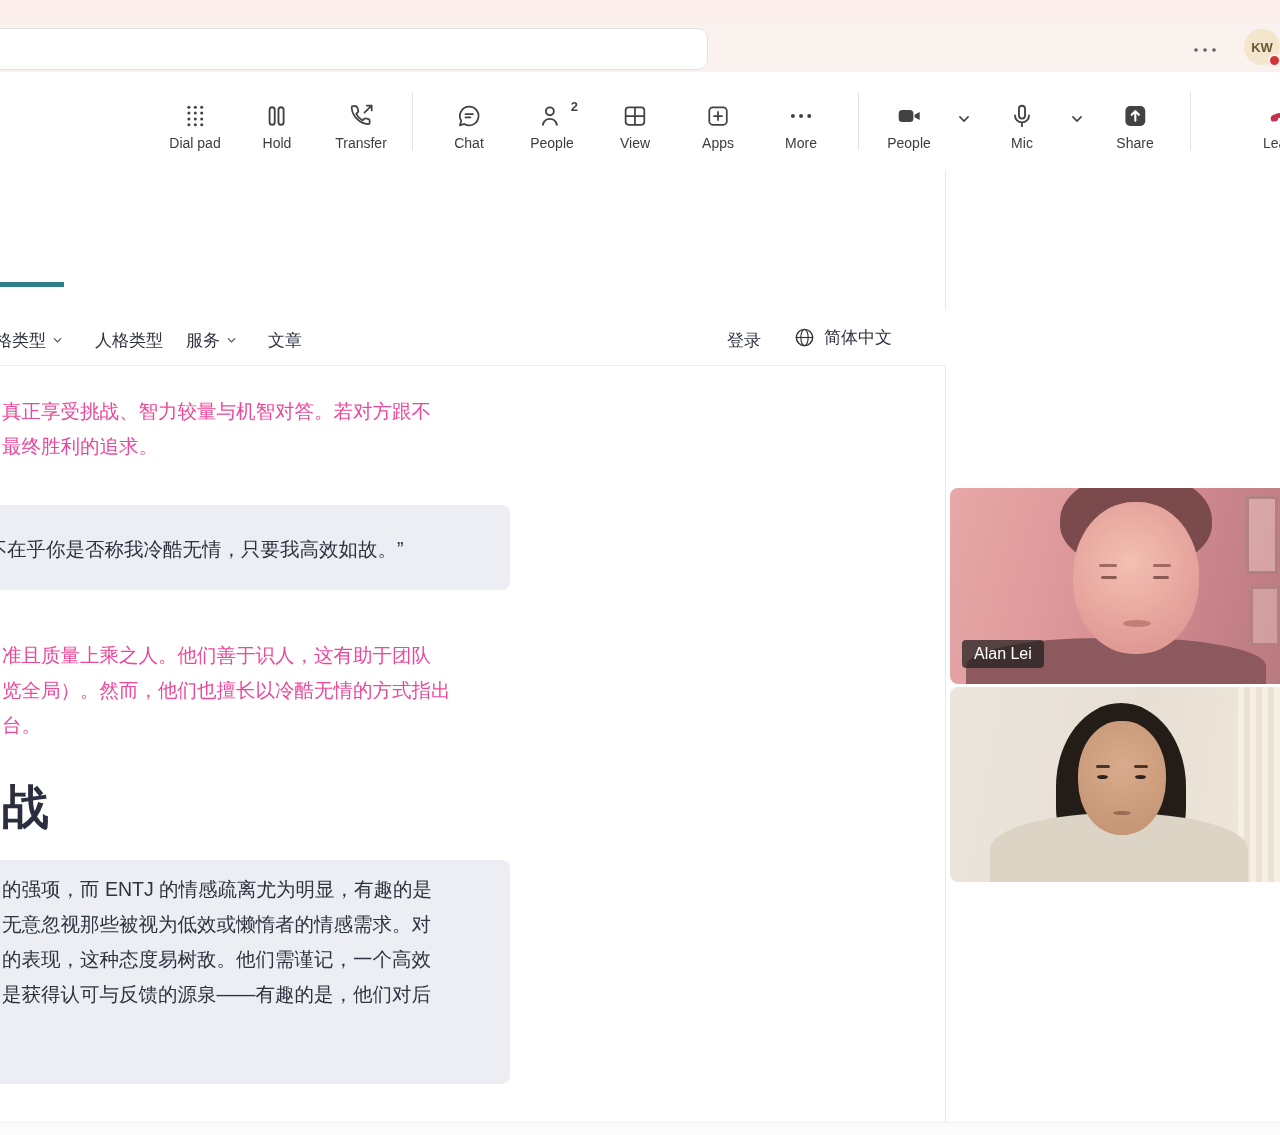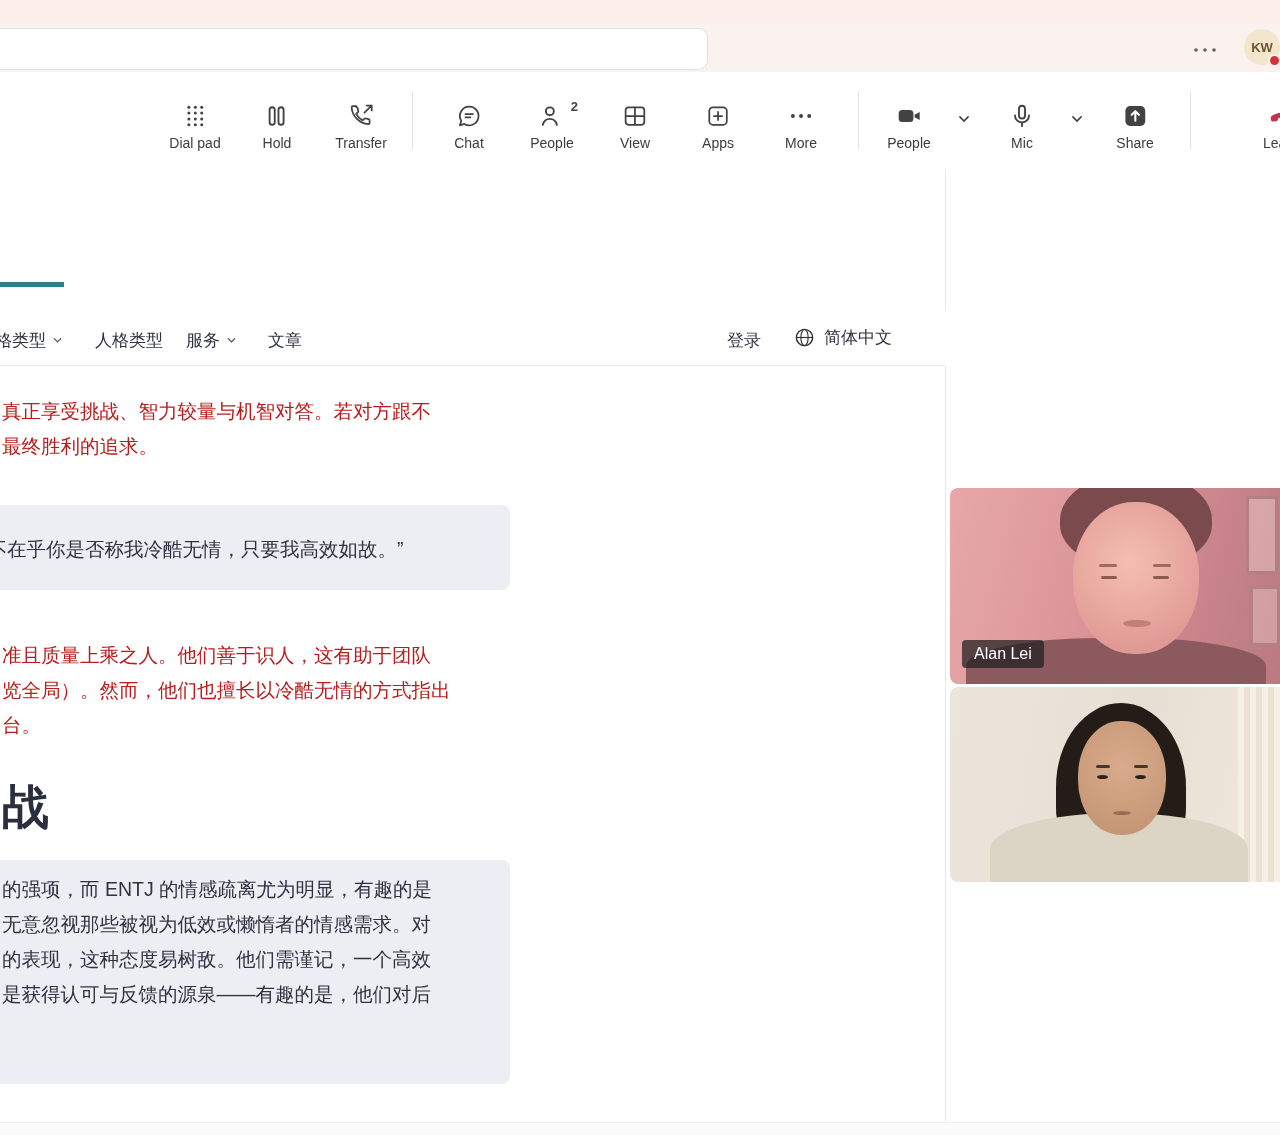--- a/index.html
+++ b/index.html
@@ -37,21 +37,21 @@
   .teal-tab{position:absolute;left:0;top:112px;width:64px;height:5px;background:#2e7e89;}
   .page-nav{position:absolute;left:0;top:140px;width:946px;height:56px;background:#fff;
     border-bottom:1px solid #ededee;box-sizing:border-box;}
   .nav-item{position:absolute;top:19px;font-size:17px;color:#2f3240;cursor:pointer;
     display:flex;align-items:center;gap:6px;white-space:nowrap;}
   .nav-chev svg{width:11px;height:11px;display:block;}
   .lang-group{position:absolute;left:793px;top:16px;display:flex;align-items:center;gap:8px;cursor:pointer;}
   .lang-group svg{width:23px;height:23px;display:block;}
   .lang-label{font-size:17px;color:#2f3240;white-space:nowrap;}
 
-  .ptext{position:absolute;font-size:19.5px;white-space:nowrap;color:#b91c1c;}
+  .ptext{position:absolute;font-size:19.5px;white-space:nowrap;color:#ec4899;}
   .quote-box{position:absolute;left:-34px;top:335px;width:544px;height:85px;background:#edeef3;
     border-radius:8px;}
   .quote-text{position:absolute;left:2px;top:31px;font-size:19.5px;white-space:nowrap;color:#2f3240;}
   .pheading{position:absolute;left:-47px;top:606px;font-size:47px;font-weight:700;color:#2b2e3e;
     white-space:nowrap;letter-spacing:2px;}
   .body2-box{position:absolute;left:-34px;top:690px;width:544px;height:224px;background:#edeef3;
     border-radius:8px;overflow:hidden;}
   .body2-box .bline{position:absolute;left:36px;font-size:19.5px;white-space:nowrap;color:#2f3240;}
 
   

